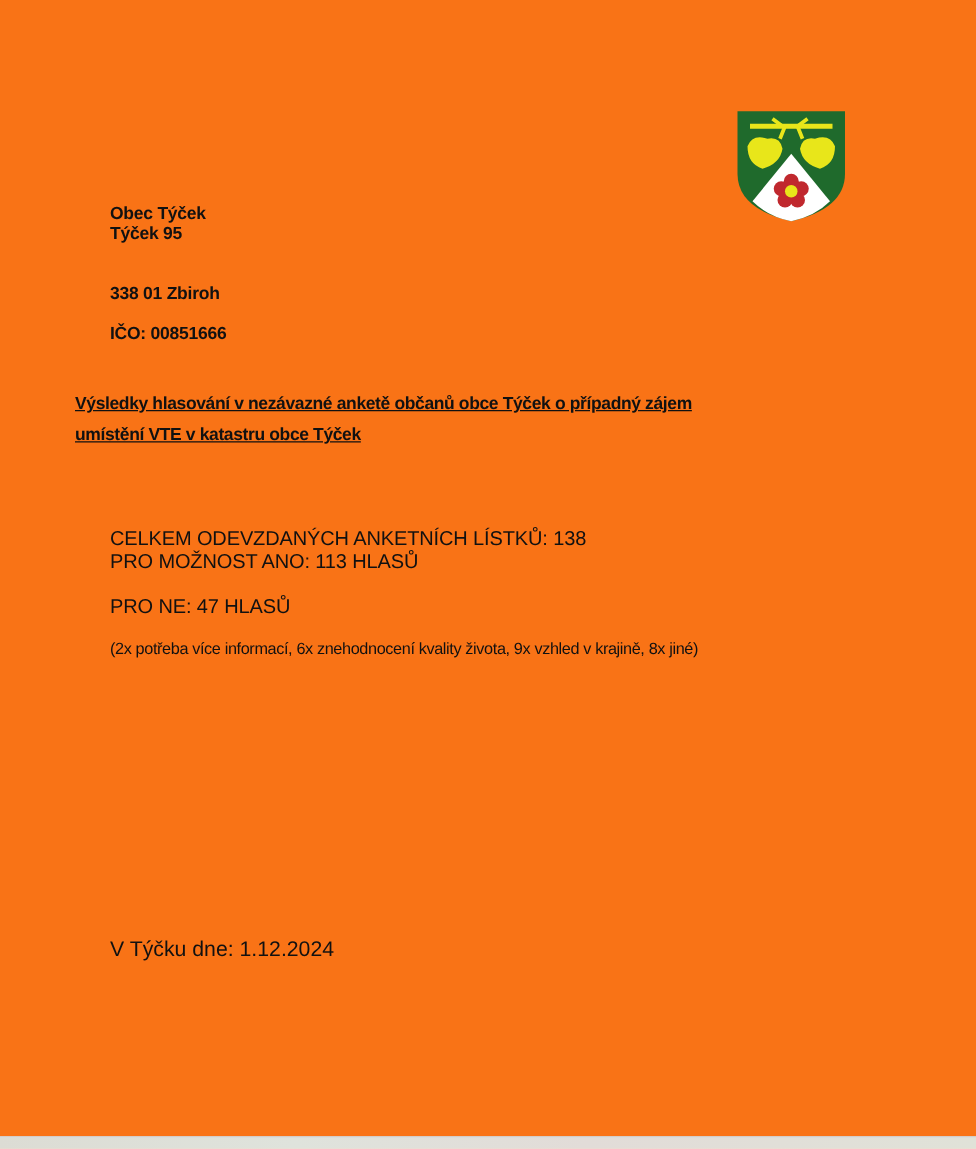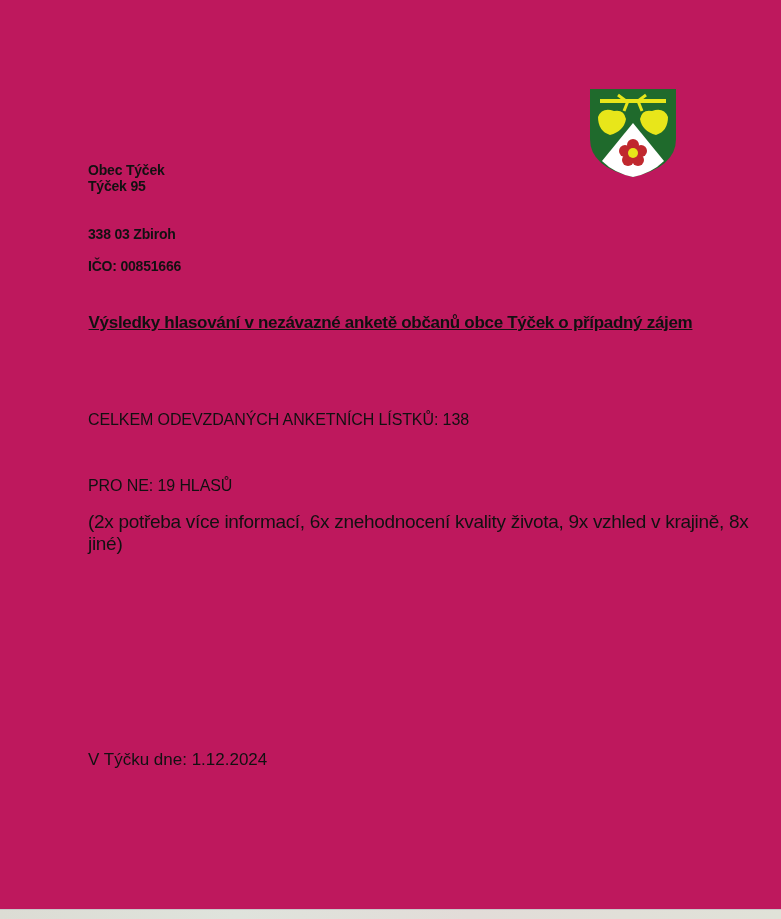--- a/index.html
+++ b/index.html
@@ -1,28 +1,28 @@
 <!DOCTYPE html>
 <html><head>
 <meta charset="utf-8">
 <style>
   html, body { margin: 0; padding: 0; }
   body {
     width: 781px; height: 919px; background: #ffffff; position: relative; overflow: hidden;
     font-family: "Liberation Sans", "DejaVu Sans", sans-serif; color: #111;
   }
-  .page { position: absolute; left: 0; top: 0; width: 781px; height: 909px; background: #be185d; }
+  .page { position: absolute; left: 0; top: 0; width: 781px; height: 909px; background: #f97316; }
   .coat { position: absolute; left: 588px; top: 87px; width: 90px; height: 92px; }
   .addr { position: absolute; left: 88px; font-weight: bold; font-size: 14px; letter-spacing: -0.2px; }
   .title {
-    position: absolute; left: 60px; width: 661px; top: 310px; text-align: center;
-    font-weight: bold; font-size: 17px; line-height: 25px; text-decoration: underline; letter-spacing: -0.3px;
+    position: absolute; left: 60px; width: 661px; top: 310px; text-align: left;
+    font-weight: bold; font-size: 14px; line-height: 25px; text-decoration: underline; letter-spacing: -0.3px;
   }
   .line { position: absolute; left: 88px; font-size: 16px; letter-spacing: -0.1px; }
-  .note { position: absolute; left: 88px; font-size: 19px; letter-spacing: -0.3px; }
+  .note { position: absolute; left: 88px; font-size: 13px; letter-spacing: -0.3px; }
   .date { position: absolute; left: 88px; top: 750px; font-size: 17px; }
   .lead { text-decoration: underline; }
   .bottom-band {
     position: absolute; left: 0; top: 909px; width: 781px; height: 10px;
     background: linear-gradient(to right, #dcdcd4, #dfe3dc 30%, #e2dcd8 60%, #e0e2d8);
     border-top: 1px solid #c8c8c8;
   }
 </style>
 </head>
 <body>
@@ -41,27 +41,29 @@
       <circle cx="53" cy="64" r="6"></circle>
       <circle cx="50" cy="73" r="6"></circle>
       <circle cx="40" cy="73" r="6"></circle>
       <circle cx="37" cy="64" r="6"></circle>
     </g>
     <circle cx="45" cy="66" r="5" fill="#e8e61a"></circle>
   </svg>
 
   <div class="addr" style="top:162px">Obec Týček</div>
   <div class="addr" style="top:178px">Týček 95</div>
-  <div class="addr" style="top:226px">338 03 Zbiroh</div>
+  <div class="addr" style="top:226px">338 01 Zbiroh</div>
   <div class="addr" style="top:258px">IČO: 00851666</div>
 
   <div class="title">
     <div>Výsledky hlasování v nezávazné anketě občanů obce Týček o případný zájem</div>
+    <div>umístění VTE v katastru obce Týček</div>
   </div>
 
-  <div class="line" style="top:411px"><span class="lead"> </span><span>CELKEM ODEVZDANÝCH ANKETNÍCH LÍSTKŮ: 138</span></div>
-  <div class="line" style="top:477px">PRO NE: 19 HLASŮ</div>
+  <div class="line" style="top:423px"><span class="lead"> </span><span>CELKEM ODEVZDANÝCH ANKETNÍCH LÍSTKŮ: 138</span></div>
+  <div class="line" style="top:441px">PRO MOŽNOST ANO: 113 HLASŮ</div>
+  <div class="line" style="top:477px">PRO NE: 47 HLASŮ</div>
   <div class="note" style="top:511px">(2x potřeba více informací, 6x znehodnocení kvality života, 9x vzhled v krajině, 8x jiné)</div>
 
   <div class="date">V Týčku dne: 1.12.2024</div>
 </div>
 
 <div class="bottom-band"></div>
 
 </body></html>

